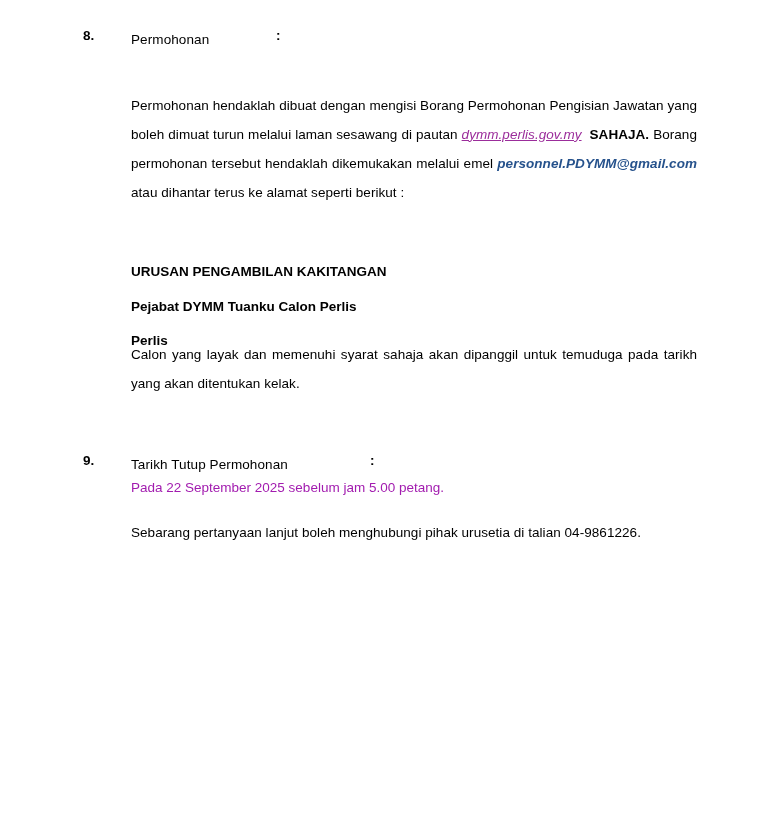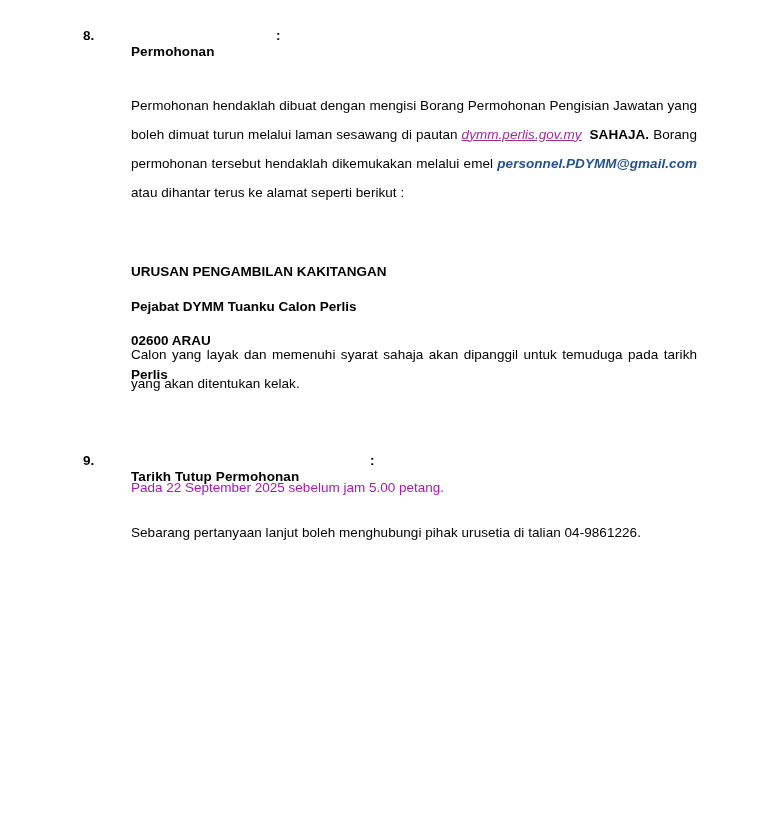--- a/index.html
+++ b/index.html
@@ -35,22 +35,22 @@
     letter-spacing: 0.1px;
   }
   .sec-num {
     position: absolute;
     left: 0;
     top: 0;
     font-weight: bold;
   }
   .sec-title {
     position: absolute;
-    top: 16px;
-    font-weight: bold;
+    top: 4px;
+    font-weight: normal;
   }
   .sec-colon {
     position: absolute;
     top: 0;
     font-weight: bold;
   }
 
   
   .body-para {
     position: absolute;
@@ -120,21 +120,20 @@
     <span class="sec-colon" style="left:193px;">:</span>
   </div>
 
   <p class="body-para" style="top:77px; width:566px;">
     <span>Permohonan hendaklah dibuat dengan mengisi Borang Permohonan Pengisian Jawatan yang boleh dimuat turun melalui laman sesawang di pautan </span><a href="#" class="link-web">dymm.perlis.gov.my</a><span>&nbsp;&nbsp;</span><span class="strong">SAHAJA.</span><span> Borang permohonan tersebut hendaklah dikemukakan melalui emel </span><a href="#" class="link-mail">personnel.PDYMM@gmail.com</a><span> atau dihantar terus ke alamat seperti berikut :</span>
   </p>
 
   <div class="address-block" style="top:246px;">
     <span class="address-line">URUSAN PENGAMBILAN KAKITANGAN</span>
     <span class="address-line">Pejabat DYMM Tuanku Calon Perlis</span>
-    <span class="address-line">02600 ARAU</span>
     <span class="address-line">Perlis</span>
   </div>
 
   <p class="body-para" style="top:326px;">
     <span>Calon yang layak dan memenuhi syarat sahaja akan dipanggil untuk temuduga pada tarikh yang akan ditentukan kelak.</span>
   </p>
 
   <div class="section-head" style="left:83px; top:452px; width:400px; height:18px;">
     <span class="sec-num">9.</span>
     <span class="sec-title" style="left:48px;">Tarikh Tutup Permohonan</span>

